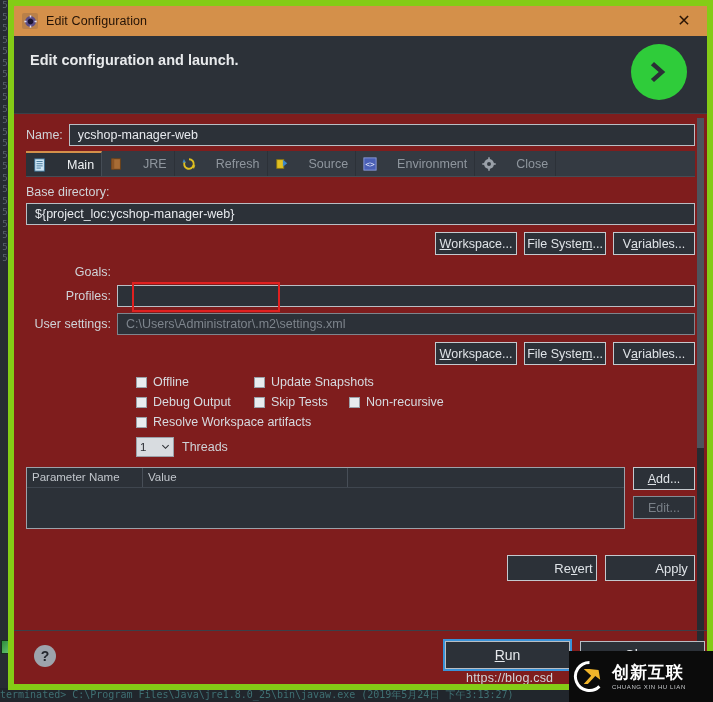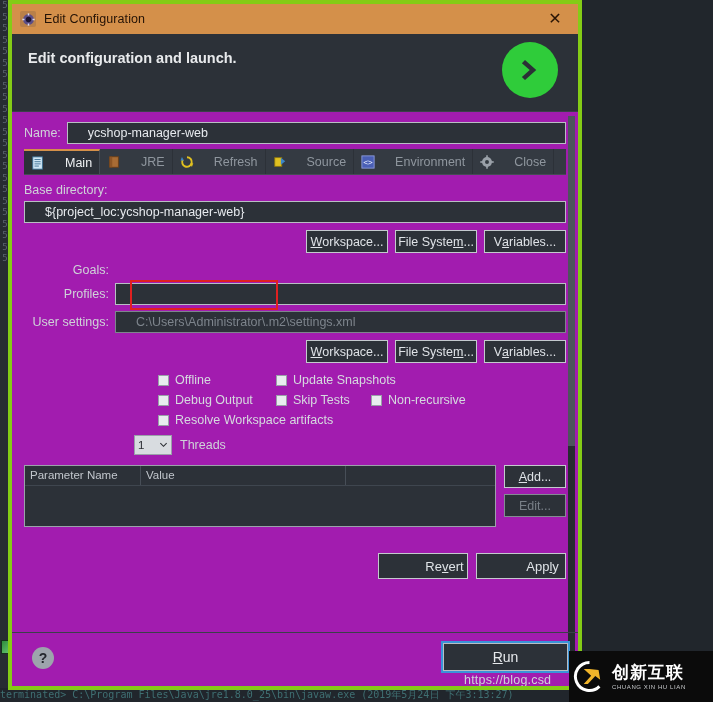--- a/index.html
+++ b/index.html
@@ -49,23 +49,23 @@
     left: 1px; top: 640px;
     width: 12px; height: 12px;
     background: linear-gradient(135deg,#2e8b3a,#6fd07a);
     border: 1px solid #16301c;
   }
 
   
   #dialog {
     position: absolute;
     left: 8px; top: 0px;
-    width: 574px; height: 690px;
-    background: #a21caf;
-    border: 4px solid #84cc16;
+    width: 705px; height: 690px;
+    background: #7f1d1d;
+    border: 6px solid #84cc16;
     box-sizing: border-box;
     overflow: hidden;
   }
   .titlebar {
     position: relative;
     height: 30px;
     background: #d4904a;
     display: flex; align-items: center;
     box-sizing: border-box;
     padding-left: 8px;
@@ -130,21 +130,21 @@
   }
   .label { color: #cfd3d8; font-size: 12.5px; white-space: nowrap; }
   .txtfield {
     flex: 1;
     height: 22px;
     background: #2c3138;
     border: 1px solid #b9bec4;
     color: #e7eaee;
     font-size: 12.5px;
     line-height: 20px;
-    padding: 0 20px;
+    padding: 0 8px;
     box-sizing: border-box;
     font-family: "Liberation Sans", sans-serif;
     outline: none;
   }
   .txtfield.focused { border-color: #3a93d8; }
   .txtfield.readonly { border-color: #7e858d; color: #7d848c; }
 
   
   .tabstrip {
     display: flex; align-items: stretch;
@@ -195,21 +195,21 @@
     font-size: 12.5px;
     display: flex; align-items: center; justify-content: center;
     box-sizing: border-box;
     font-family: "Liberation Sans", sans-serif;
   }
   .btn.disabled { color: #787f87; border-color: #848b93; }
   .u { text-decoration: underline; }
 
   
   .checks { margin: 6px 0 2px 110px; }
-  .checkline { display: flex; margin-bottom: 6px; margin-left: 24px; }
+  .checkline { display: flex; margin-bottom: 6px; }
   .chk {
     display: flex; align-items: center; gap: 6px;
     font-size: 12.5px; color: #d6dadf;
   }
   .chkbox {
     width: 11px; height: 11px;
     background: #e9ecef;
     border: 1px solid #9aa1a9;
     box-sizing: border-box;
     display: block;

